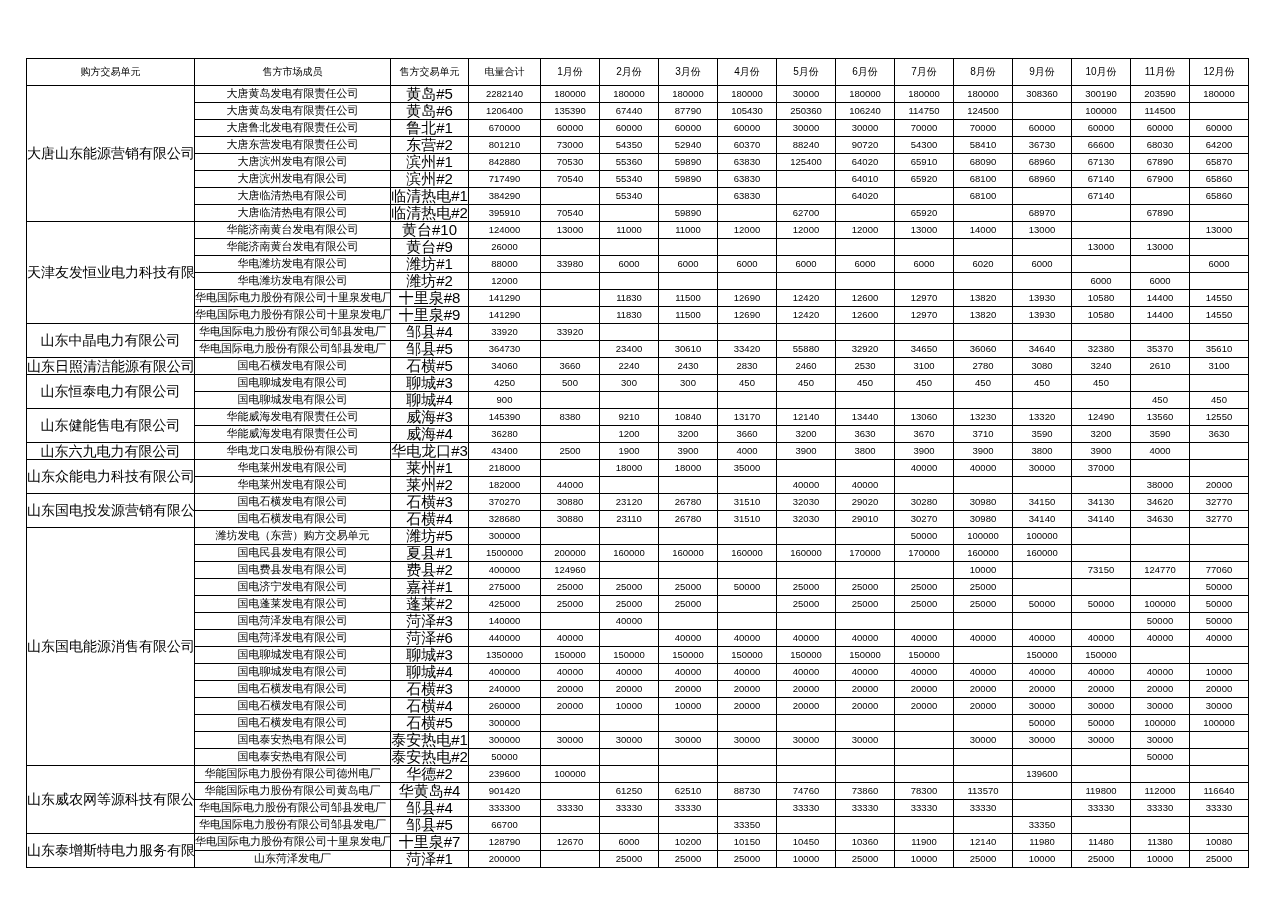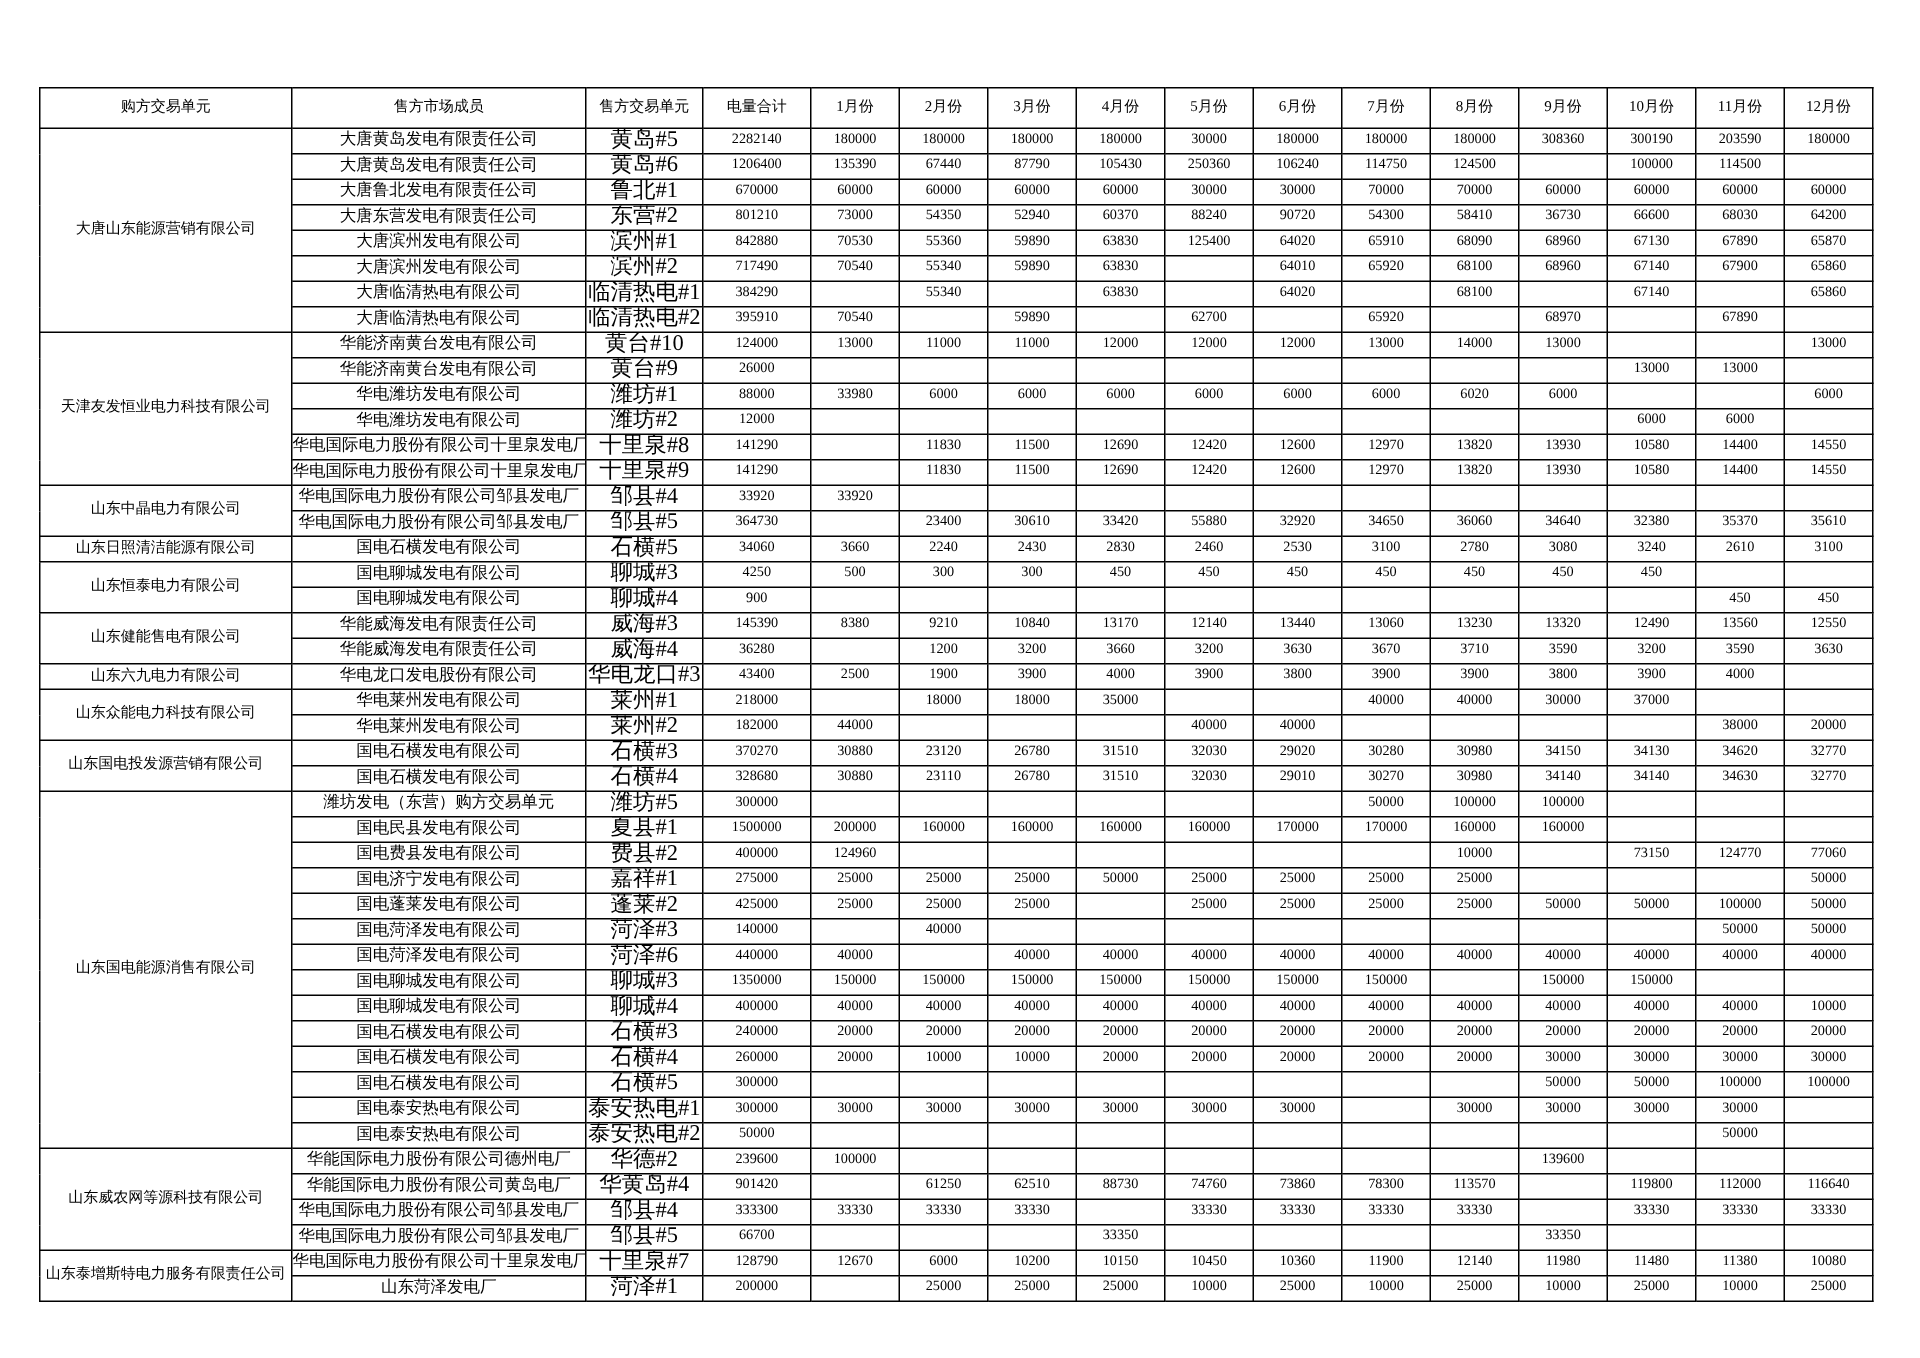--- a/index.html
+++ b/index.html
@@ -26,21 +26,20 @@
     left: 26px;
     top: 58px;
     width: 1228px;
   }
   table.doc {
     border-collapse: collapse;
     table-layout: fixed;
     width: 1192px;
     font-size: 9px;
     line-height: 1.05;
-    font-family: Liberation Serif, serif;
   }
   table.doc th, table.doc td {
     border: 1px solid #000000;
     padding: 0;
     height: 16px;
     text-align: center;
     vertical-align: middle;
     white-space: nowrap;
     overflow: hidden;
     font-weight: normal;
@@ -50,21 +49,21 @@
     font-size: 10px;
   }
   
   col.c0 { width: 168px; }
   col.c1 { width: 196px; }
   col.c2 { width: 78px; }
   col.c3 { width: 72px; }
   col.cm { width: 59px; }
 
   td.buyer {
-    font-size: 10px;
+    font-size: 14px;
   }
   td.seller {
     font-size: 11px;
   }
   td.unit {
     font-size: 15px;
   }
   td.total, td.mon {
     font-size: 9.5px;
   }

